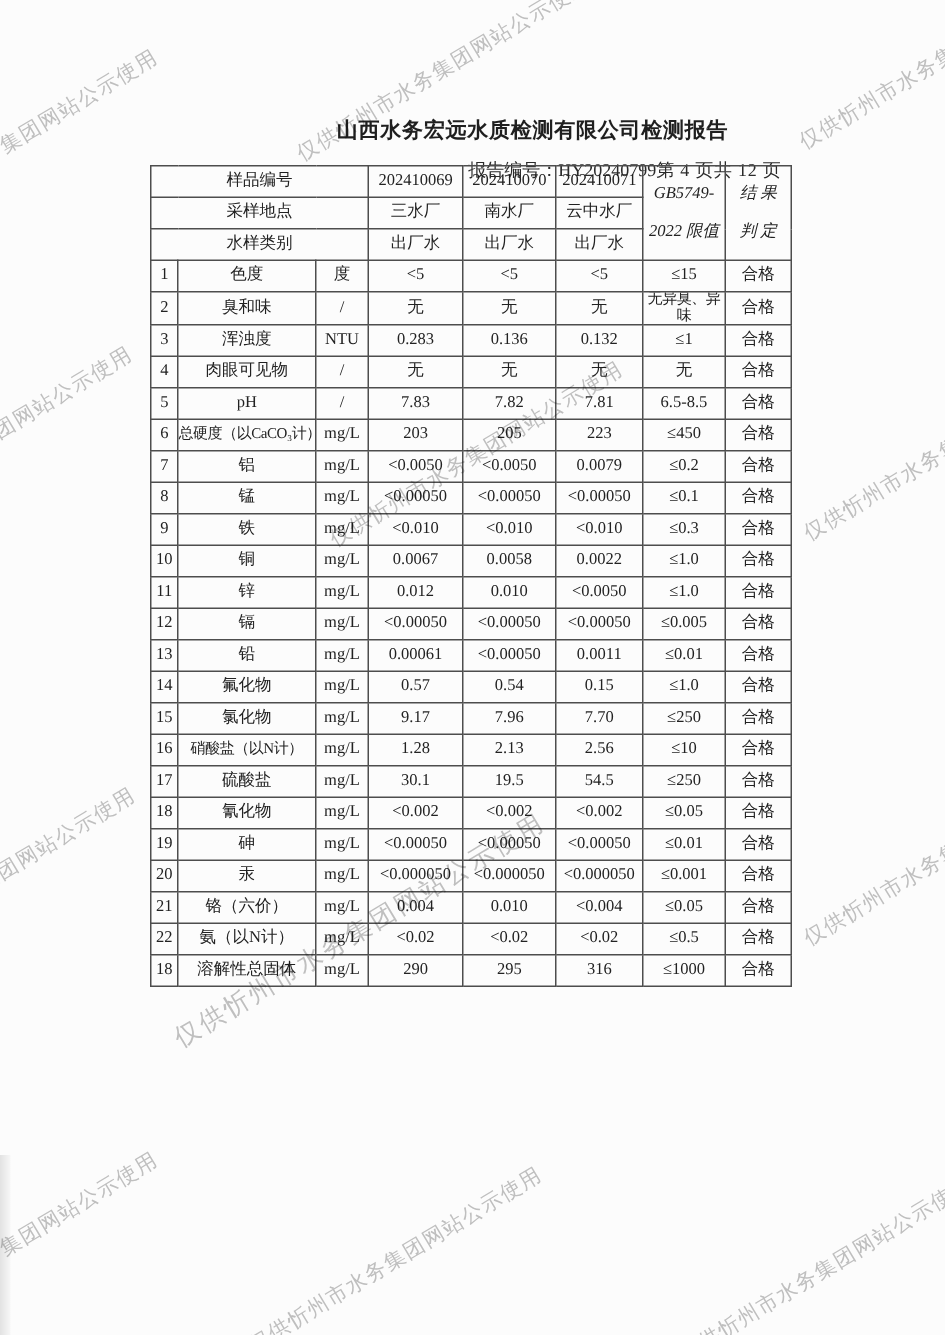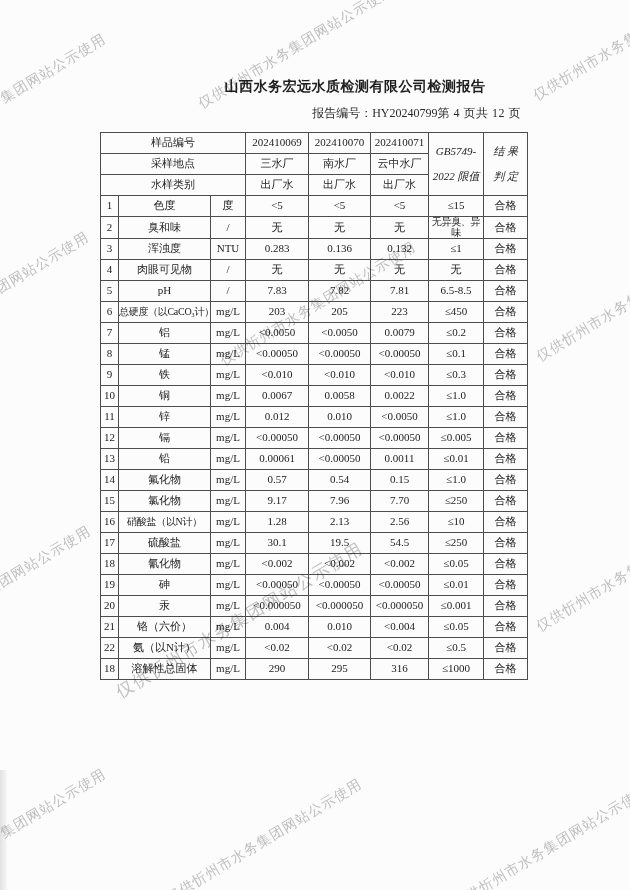--- a/index.html
+++ b/index.html
@@ -35,21 +35,21 @@
     position:absolute;top:78px;left:0;width:100%;text-align:center;
     font-size:14px;font-weight:bold;letter-spacing:0.5px;color:#1f1f1f;padding-left:40px;
   }
   .meta{
     position:absolute;top:105px;left:100px;width:427px;
     display:flex;justify-content:flex-end;font-size:12px;color:#2a2a2a;
   }
   .meta-right{margin-right:6px;letter-spacing:0.5px;}
   
   table.report{
-    position:absolute;top:132px;left:100px;width:427px;
+    position:absolute;top:110px;left:100px;width:427px;
     border-collapse:collapse;table-layout:fixed;z-index:1;
     font-size:11px;color:#222;
   }
   table.report td{
     border:1px solid #4d4d4d;text-align:center;vertical-align:middle;
     padding:0;height:20px;line-height:1.05;overflow:hidden;
   }
   thead td{height:18px;}
   td.cell-name{text-align:left;padding-left:4px;white-space:nowrap;}
   td.xs{font-size:10px;letter-spacing:-0.3px;}

